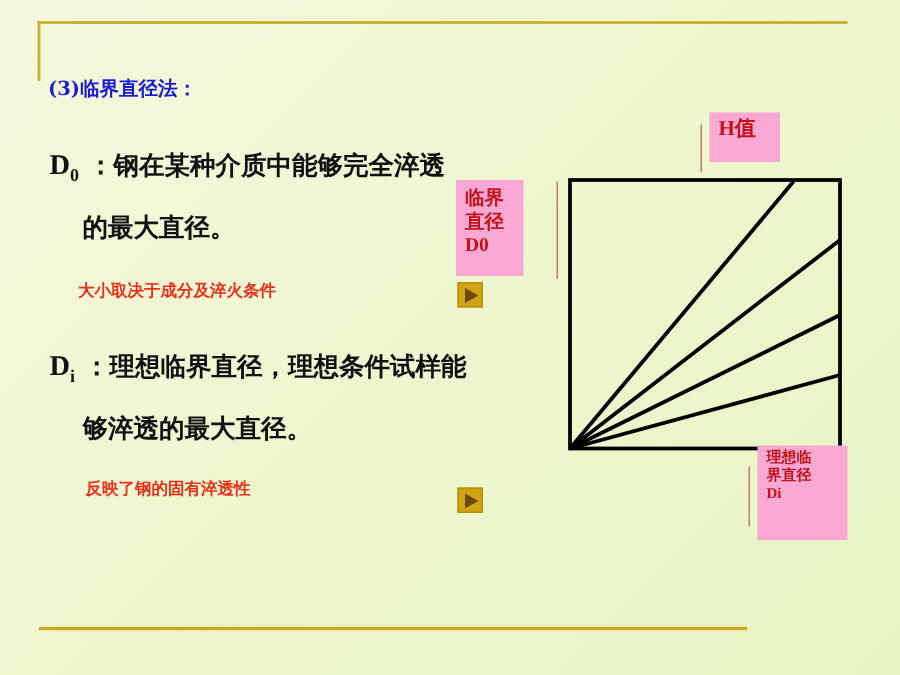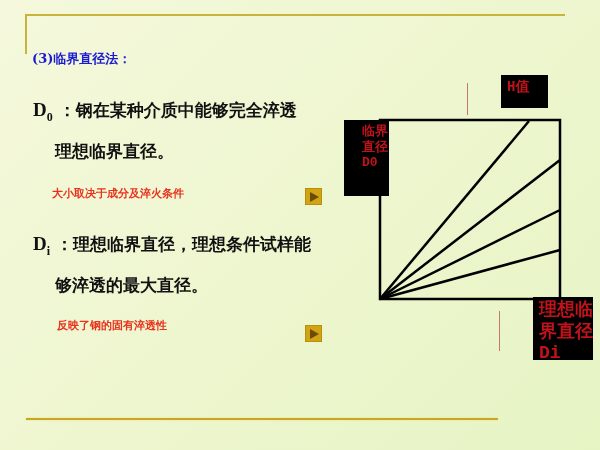--- a/index.html
+++ b/index.html
@@ -13,41 +13,41 @@
     .frame-left { position: absolute; left: 25px; top: 14px; width: 2px; height: 40px; background: #c9b43a; }
     .frame-bottom { position: absolute; left: 26px; top: 418px; width: 472px; height: 2px; background: #c9a52a; box-shadow: 0 0 2px #f0e070; }
     .heading { position: absolute; left: 32px; top: 50px; font-size: 13px; font-weight: bold; color: #1a1ad0; white-space: nowrap; }
     .heading .num { font-family: "DejaVu Serif", serif; }
     .line { position: absolute; font-size: 17px; font-weight: bold; color: #111; white-space: nowrap; }
     .sym { font-family: "Liberation Serif", serif; font-size: 19px; }
     .sym sub { font-size: 12px; }
     .red { color: #e8321c; font-size: 11px; font-weight: bold; }
     .play-btn { position: absolute; width: 17px; height: 17px; background: #d1a413; border: 1px solid #b88e0a; box-sizing: border-box; }
     .play-btn::after { content: ""; position: absolute; left: 4px; top: 3px; border-left: 9px solid #6b4b06; border-top: 5px solid transparent; border-bottom: 5px solid transparent; }
-    .label-box { position: absolute; background: #000000; color: #c2121a; font-weight: bold; font-family: Liberation Mono, monospace; line-height: 1.2; margin-left: 28px; }
+    .label-box { position: absolute; background: #f9a8d4; color: #c2121a; font-weight: bold; font-family: Liberation Serif, serif; line-height: 1.2; }
     .pointer { position: absolute; width: 1px; background: #c47a6a; }
     svg.diagram { position: absolute; left: 0; top: 0; }
   </style>
 </head>
 <body>
 
 <div class="slide">
   <div class="frame-top"></div>
   <div class="frame-left"></div>
   <div class="frame-bottom"></div>
 
   <div class="heading">
     <span class="num">(3)</span><span>临界直径法：</span>
   </div>
 
   <div class="line" style="left:33px; top:99px;text-align:center;">
     <span class="sym"><span>D</span><sub>0</sub></span>
     <span>：钢在某种介质中能够完全淬透</span>
   </div>
-  <div class="line" style="left:55px; top:140px;">理想临界直径。</div>
+  <div class="line" style="left:55px; top:140px;">的最大直径。</div>
   <div class="line red" style="left:52px; top:186px;">大小取决于成分及淬火条件</div>
   <div class="play-btn" style="left:305px; top:188px;"></div>
 
   <div class="line" style="left:33px; top:233px;">
     <span class="sym"><span>D</span><sub>i</sub></span>
     <span>：理想临界直径，理想条件试样能</span>
   </div>
   <div class="line red" style="left:57px; top:318px;">反映了钢的固有淬透性</div>
   <div class="line" style="left:55px; top:274px;">够淬透的最大直径。</div>
   <div class="play-btn" style="left:305px; top:325px;"></div>
@@ -61,25 +61,25 @@
       <line x1="380" y1="299" x2="560" y2="250"></line>
     </g>
   </svg>
 
   <div class="pointer" style="left:467px; top:83px; height:32px;"></div>
   <div class="label-box" style="left:473px; top:75px; width:47px; height:33px; font-size:14px; padding:4px 0 0 6px; box-sizing:border-box;">
     <span>H值</span>
   </div>
 
   <div class="pointer" style="left:371px; top:121px; height:65px;"></div>
-  <div class="label-box" style="left:316px; top:120px; width:45px; height:76px; font-size:13px; padding:4px 0 0 18px; box-sizing:border-box;">
+  <div class="label-box" style="left:304px; top:120px; width:45px; height:64px; font-size:13px; padding:4px 0 0 6px; box-sizing:border-box;">
     <div>临界</div>
     <div>直径</div>
     <div>D0</div>
   </div>
 
   <div class="pointer" style="left:499px; top:311px; height:40px;"></div>
-  <div class="label-box" style="left:505px; top:297px; width:60px; height:63px; font-size:18px; padding:3px 0 0 6px; box-sizing:border-box;">
+  <div class="label-box" style="left:505px; top:297px; width:60px; height:63px; font-size:10px; padding:3px 0 0 6px; box-sizing:border-box;">
     <div>理想临</div>
     <div>界直径</div>
     <div>Di</div>
   </div>
 </div>
 
 </body></html>

